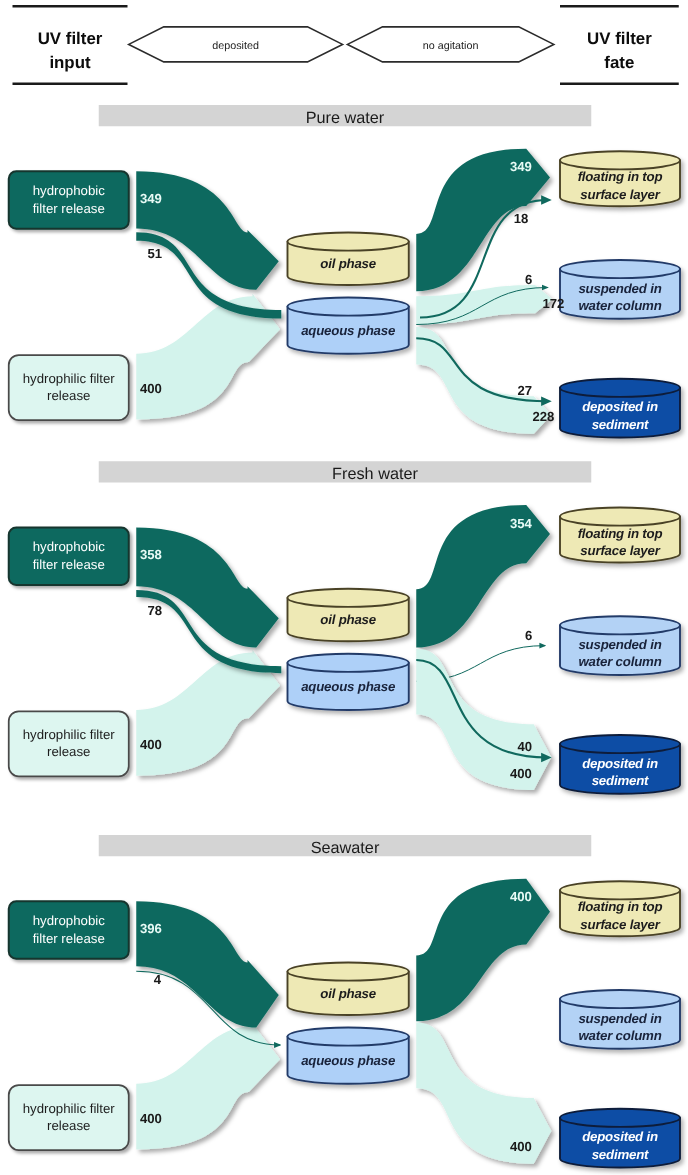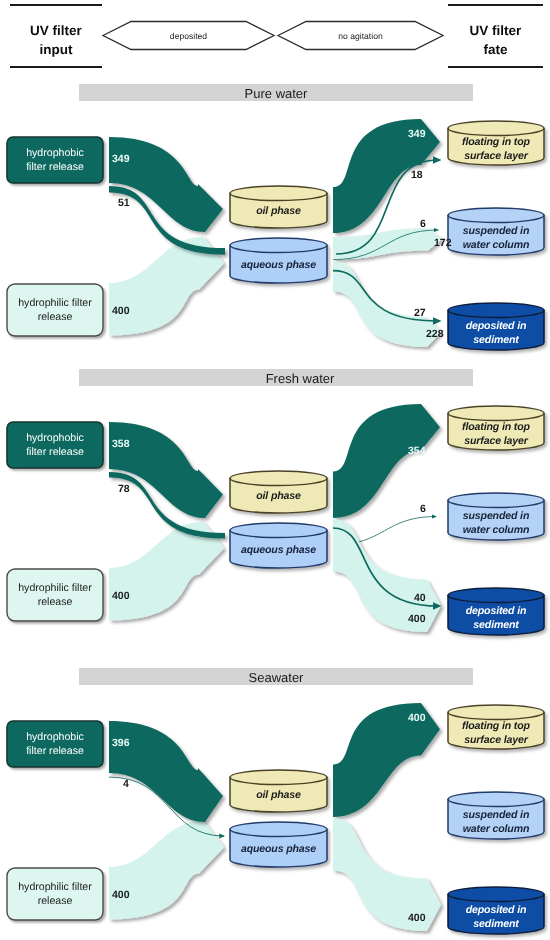--- a/index.html
+++ b/index.html
@@ -157,21 +157,21 @@
   <div class="cyl-txt" style="left:230px;top:544px;width:97px;color:#18223a;">aqueous phase</div>
   <div class="cyl-txt" style="left:448px;top:421px;width:96px;color:#1c1c1c;">floating in top
 surface layer</div>
   <div class="cyl-txt" style="left:448px;top:510px;width:96px;color:#18223a;">suspended in
 water column</div>
   <div class="cyl-txt" style="left:448px;top:605px;width:96px;color:#fff;">deposited in
 sediment</div>
   <div class="flowlabel lt" style="left:112px;top:438px;">358</div>
   <div class="flowlabel" style="left:118px;top:483.08px;">78</div>
   <div class="flowlabel" style="left:112px;top:590px;">400</div>
-  <div class="flowlabel lt" style="left:408px;top:413px;margin-top:32px;">354</div>
+  <div class="flowlabel lt" style="left:408px;top:413px;">354</div>
   <div class="flowlabel" style="left:420px;top:503px;">6</div>
   <div class="flowlabel" style="left:414px;top:592px;">40</div>
   <div class="flowlabel" style="left:408px;top:613px;">400</div>
 
   <div class="band" style="left:79px;top:668px;width:394px;height:16.5px;"></div>
   <div class="bandtxt" style="left:79px;top:670.2px;width:394px;">Seawater</div>
   <svg class="layer">
     <path filter="url(#sh)" fill="#d3f3ec" d="M109 867C151.78 867,161.08 821,202 821L202 819L224 847.3L199 873.6C179.2 873.6,195.4 919.6,109 919.6Z"></path>
     <path filter="url(#sh)" fill="#10695e" d="M109 721C186.43 721,185.54 770,198 770L198 768L223 796.04L205 822.07C165.64 822.07,157.96 773.07,109 773.07Z"></path>
     <path fill="none" stroke="#10695e" stroke-width="0.85" d="M109 777.07C172.25 777.07,166.5 836,224 836" marker-end="url(#ahd)"></path>

